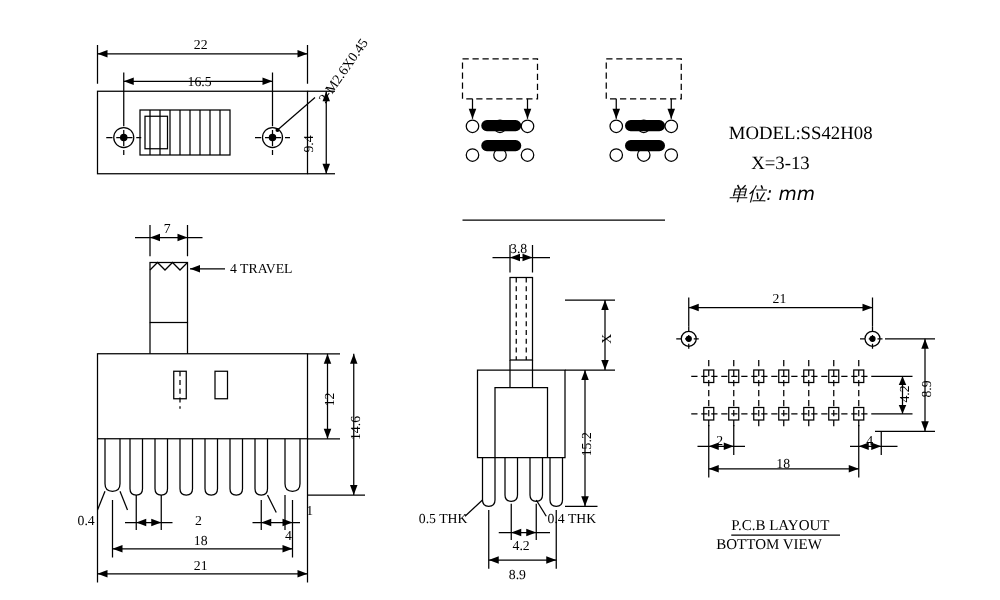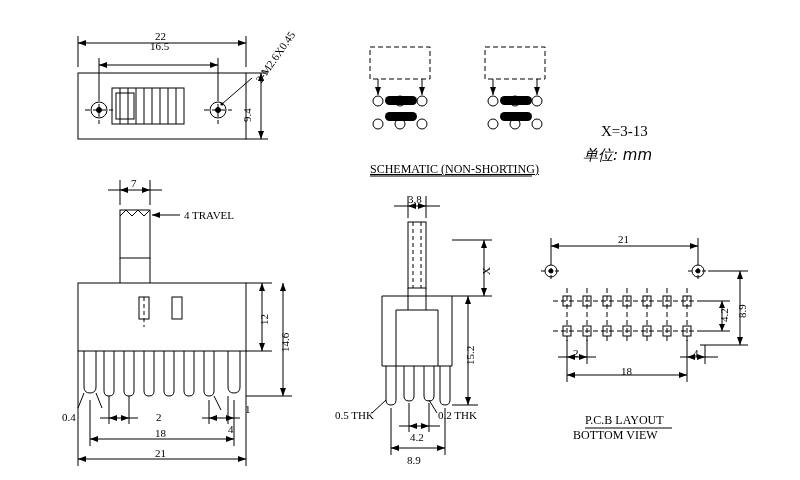--- a/index.html
+++ b/index.html
@@ -311,46 +311,46 @@
       <line x1="687" y1="364" x2="687" y2="382"></line>
       <line x1="567" y1="375" x2="687" y2="375"></line>
       <polygon points="567,375 575,372 575,378" fill="#000" stroke="none"></polygon>
       <polygon points="687,375 679,372 679,378" fill="#000" stroke="none"></polygon>
 
       <line x1="370" y1="176" x2="532" y2="176"></line>
       <line x1="585" y1="428" x2="672" y2="428"></line>
     </g>
   </svg>
 
+  <div class="lbl big" style="left:583px; top:100px;">MODEL:SS42H08</div>
   <div class="lbl big" style="left:601px; top:124px;">X=3-13</div>
   <div class="lbl big" style="left:583px; top:148px; font-family:'DejaVu Sans', sans-serif;font-style:italic;">单位: mm</div>
 
   <div class="lbl" style="left:155px; top:31px;">22</div>
-  <div class="lbl" style="left:150px; top:41px;">16.5</div>
+  <div class="lbl" style="left:150px; top:61px;">16.5</div>
   <div class="rot-label" style="left:241px; top:122px; transform: rotate(-90deg);">9.4</div>
   <div class="rot-label" style="left:253px; top:78px; transform: rotate(-55deg);">2-M2.6X0.45</div>
 
-  <div class="lbl mid underline" style="left:370px; top:163px;">SCHEMATIC (NON-SHORTING)</div>
 
   <div class="lbl" style="left:131px; top:178px;">7</div>
   <div class="lbl" style="left:184px; top:210px;">4 TRAVEL</div>
   <div class="rot-label" style="left:258px; top:325px; transform: rotate(-90deg);">12</div>
   <div class="rot-label" style="left:279px; top:352px; transform: rotate(-90deg);">14.6</div>
   <div class="lbl" style="left:62px; top:412px;">0.4</div>
   <div class="lbl" style="left:156px; top:412px;">2</div>
   <div class="lbl" style="left:245px; top:404px;">1</div>
   <div class="lbl" style="left:228px; top:424px;">4</div>
   <div class="lbl" style="left:155px; top:428px;">18</div>
   <div class="lbl" style="left:155px; top:448px;">21</div>
 
   <div class="lbl" style="left:408px; top:194px;text-align:center;">3.8</div>
   <div class="rot-label" style="left:480px; top:275px; transform: rotate(-90deg);">X</div>
   <div class="rot-label" style="left:464px; top:365px; transform: rotate(-90deg);">15.2</div>
   <div class="lbl" style="left:335px; top:410px;text-align:center;">0.5 THK</div>
-  <div class="lbl" style="left:438px; top:410px;">0.2 THK</div>
+  <div class="lbl" style="left:438px; top:410px;">0.4 THK</div>
   <div class="lbl" style="left:410px; top:432px;">4.2</div>
   <div class="lbl" style="left:407px; top:455px;">8.9</div>
 
   <div class="lbl" style="left:618px; top:234px;">21</div>
   <div class="rot-label" style="left:718px; top:322px; transform: rotate(-90deg);">4.2</div>
   <div class="rot-label" style="left:736px; top:318px; transform: rotate(-90deg);">8.9</div>
   <div class="lbl" style="left:573px; top:348px;">2</div>
   <div class="lbl" style="left:693px; top:348px;">4</div>
   <div class="lbl" style="left:621px; top:366px;">18</div>
 

